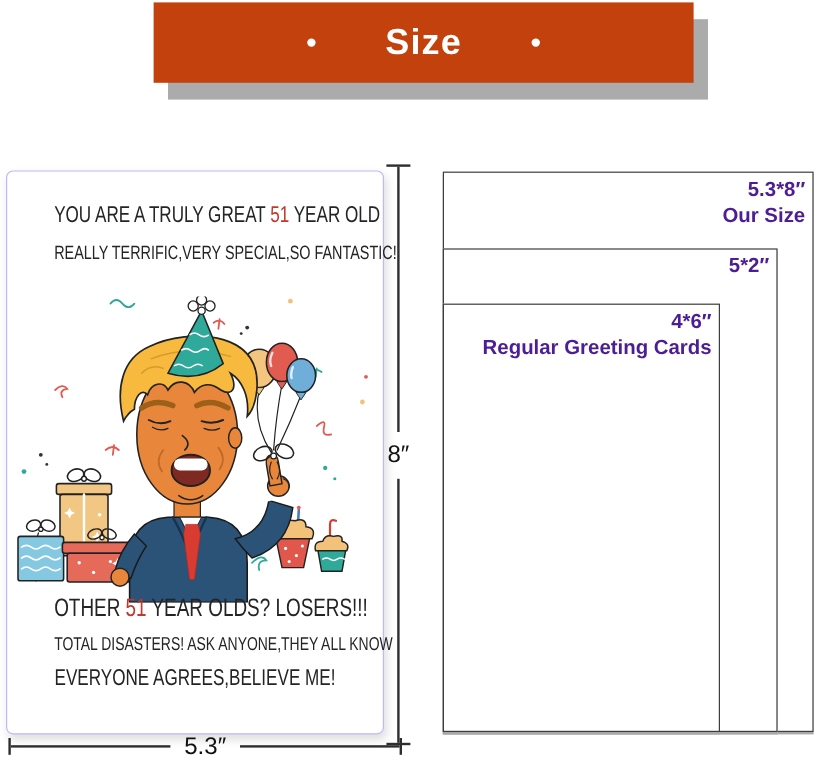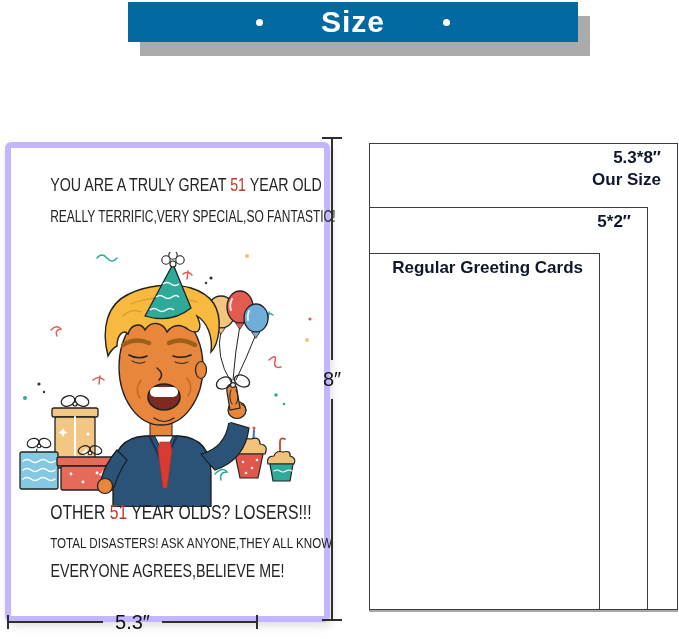--- a/index.html
+++ b/index.html
@@ -1,53 +1,53 @@
 <!DOCTYPE html>
 <html><head>
 <meta charset="utf-8">
 <style>
   html,body{margin:0;padding:0;background:#fff;}
   #screen{position:relative;width:679px;height:639px;background:#fff;overflow:hidden;
           font-family:"Liberation Sans",sans-serif;}
 
   
-  .banner{position:absolute;left:128px;top:2px;width:450px;height:40px;background:#0369a1;
+  .banner{position:absolute;left:128px;top:2px;width:450px;height:67px;background:#c2410c;
           box-shadow:12px 14px 0 #ABABAB;display:flex;align-items:center;justify-content:center;gap:58px;}
   .banner .dot{width:7px;height:7px;border-radius:50%;background:#fff;}
   .banner .title{color:#fff;font-size:30px;font-weight:700;letter-spacing:1px;}
 
   
   .card{position:absolute;left:5px;top:142px;width:313px;height:468px;background:#fff;
-        border:6px solid #c4b5fd;border-radius:6px;box-shadow:2px 4px 8px rgba(0,0,0,.13);}
+        border:1px solid #c4b5fd;border-radius:6px;box-shadow:2px 4px 8px rgba(0,0,0,.13);}
   .cline{position:absolute;left:0;width:100%;text-align:center;white-space:nowrap;
          transform:scaleX(.75);color:#242424;font-weight:500;}
   .l1{top:26px;font-size:19px;}
   .l2{top:60px;font-size:16px;}
   .b1{top:352px;font-size:21px;}
   .b2{top:386px;font-size:15.5px;}
   .b3{top:412px;font-size:19px;}
   .red{color:#C0392B;}
   .illus{position:absolute;left:0;top:104px;}
 
   
   .vdim{position:absolute;left:321px;top:137px;height:484px;width:22px;
         display:flex;flex-direction:column;align-items:center;}
   .vdim .tick{width:20px;height:2px;background:#2e2e2e;}
   .vdim .seg{width:1.5px;flex:1;background:#2e2e2e;}
   .vdim .lbl{font-size:20px;color:#111;padding:8px 0;}
-  .hdim{position:absolute;left:7px;top:612px;width:251px;height:20px;display:flex;align-items:center;}
+  .hdim{position:absolute;left:7px;top:612px;width:328px;height:20px;display:flex;align-items:center;}
   .hdim .tick{width:2px;height:14px;background:#2e2e2e;}
   .hdim .seg{height:1.5px;flex:1;background:#2e2e2e;}
   .hdim .lbl{font-size:20px;color:#111;padding:0 12px;}
 
   
   .srect{position:absolute;background:#fff;border:1.5px solid #3d3d3d;box-sizing:border-box;
          box-shadow:0 2px 0 #a8a8a8;}
-  .srect .lab{position:absolute;top:3px;right:16px;text-align:right;font-weight:700;
-              font-size:17px;line-height:1.3;color:#0f172a;}
+  .srect .lab{position:absolute;top:3px;right:6px;text-align:right;font-weight:700;
+              font-size:17px;line-height:1.3;color:#4c1d95;}
   .r1{left:369px;top:143px;width:309px;height:467px;}
   .r2{left:369px;top:207px;width:279px;height:403px;}
   .r3{left:369px;top:253px;width:231px;height:357px;}
 </style>
 </head>
 <body>
 
 <div id="screen">
 
   <div class="banner">
@@ -233,17 +233,18 @@
       <div>Our Size</div>
     </div>
   </div>
   <div class="srect r2">
     <div class="lab">
       <div>5*2″</div>
     </div>
   </div>
   <div class="srect r3">
     <div class="lab">
+      <div>4*6″</div>
       <div>Regular Greeting Cards</div>
     </div>
   </div>
 
 </div>
 
 </body></html>

